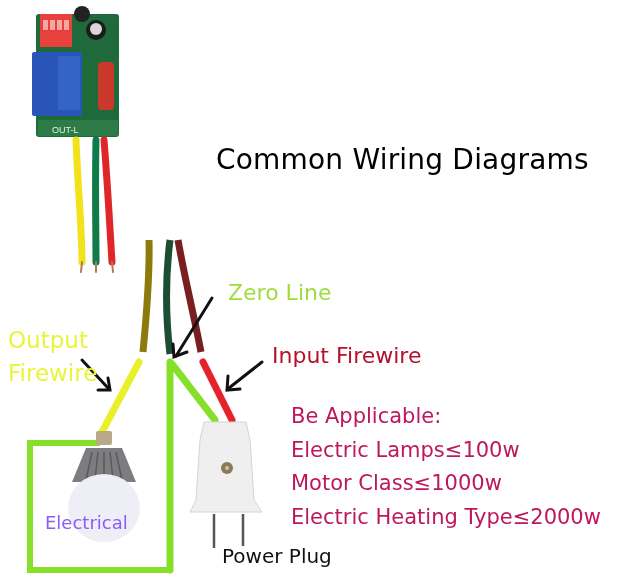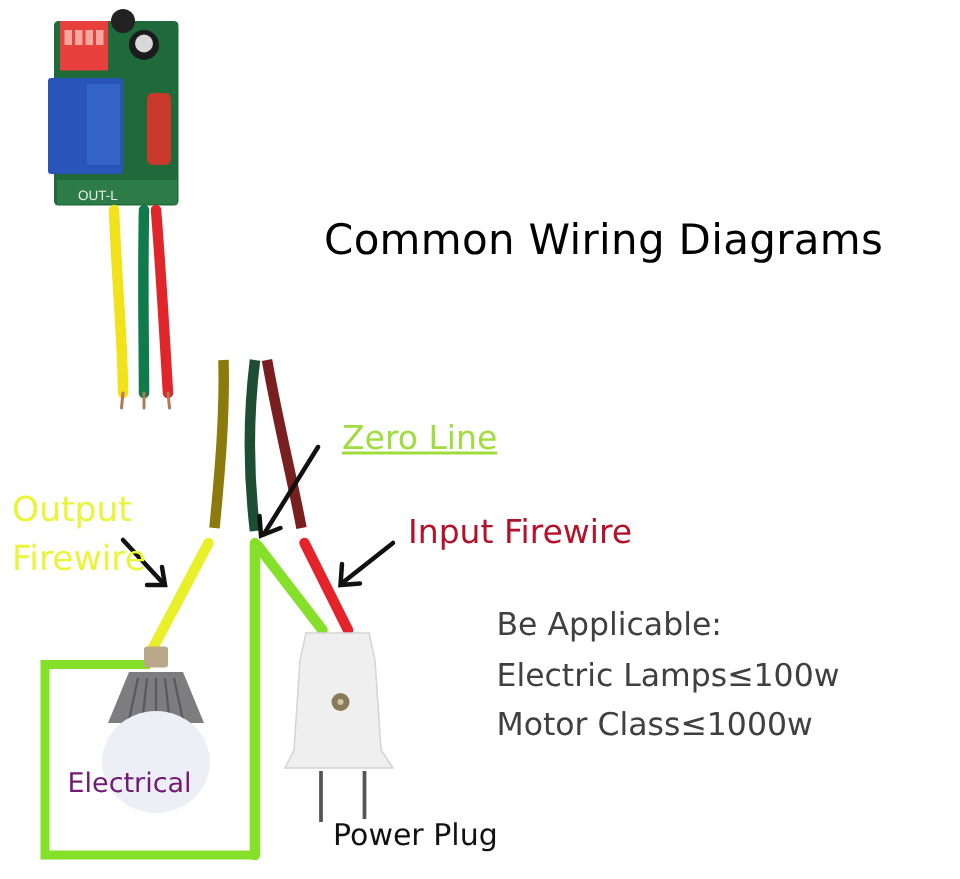--- a/index.html
+++ b/index.html
@@ -1,24 +1,24 @@
 <!DOCTYPE html>
 <html><head>
 <meta charset="utf-8">
 <style>
   html, body { margin: 0; padding: 0; background: #ffffff; }
   body { width: 640px; height: 586px; position: relative; overflow: hidden;
          font-family: "DejaVu Sans", "Liberation Sans", sans-serif; }
   .abs { position: absolute; white-space: nowrap; }
   #title { left: 216px; top: 143px; font-size: 28px; color: #000000; letter-spacing: 0.2px; }
   #lbl-output { left: 8px; top: 288px; font-size: 23px; color: #eaf53a; line-height: 33px; margin-top: 36px; }
-  #lbl-zero { left: 228px; top: 280px; font-size: 22px; color: #9fdd3c; text-decoration: underline; }
+  #lbl-zero { left: 228px; top: 280px; font-size: 22px; color: #9fdd3c; }
   #lbl-input { left: 272px; top: 343px; font-size: 22px; color: #b3122a; }
-  #spec { left: 291px; top: 400px; font-size: 21px; color: #404040; line-height: 33.5px; margin-left: 40px; }
-  #lbl-appl { left: 45px; top: 509px; font-size: 18px; color: #701a75; line-height: 28px; text-align: left; }
+  #spec { left: 291px; top: 400px; font-size: 21px; color: #be185d; line-height: 33.5px; }
+  #lbl-appl { left: 45px; top: 509px; font-size: 18px; color: #8b5cf6; line-height: 28px; text-align: left; }
   #lbl-plug { left: 222px; top: 544px; font-size: 20px; color: #111; }
   svg#art { position: absolute; left: 0; top: 0; }
 </style>
 </head>
 <body>
 
 <svg id="art" width="640" height="586" viewBox="0 0 640 586">
 
   <g>
     <rect x="36" y="14" width="83" height="123" rx="3" fill="#1f6a3a"></rect>
@@ -101,19 +101,20 @@
   <div>Firewire</div>
 </div>
 
 <div id="lbl-zero" class="abs">Zero Line</div>
 <div id="lbl-input" class="abs">Input Firewire</div>
 
 <div id="spec" class="abs">
   <div>Be Applicable:</div>
   <div>Electric Lamps≤100w</div>
   <div>Motor Class≤1000w</div>
+  <div>Electric Heating Type≤2000w</div>
 </div>
 
 <div id="lbl-appl" class="abs">
   <div>Electrical</div>
 </div>
 
 <div id="lbl-plug" class="abs">Power Plug</div>
 
 </body></html>

